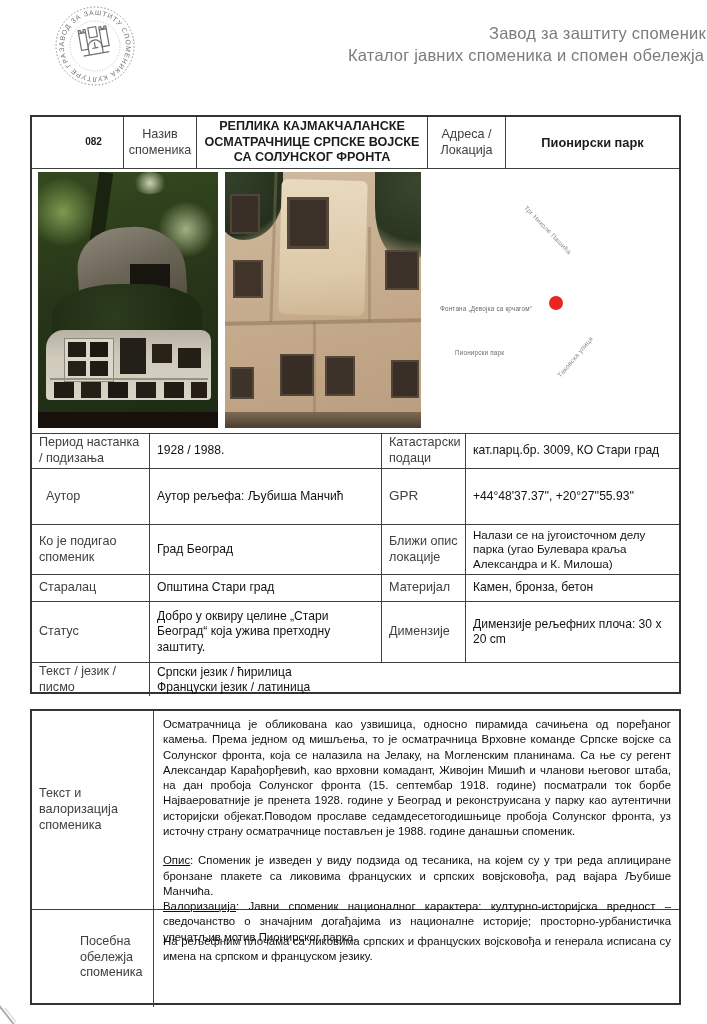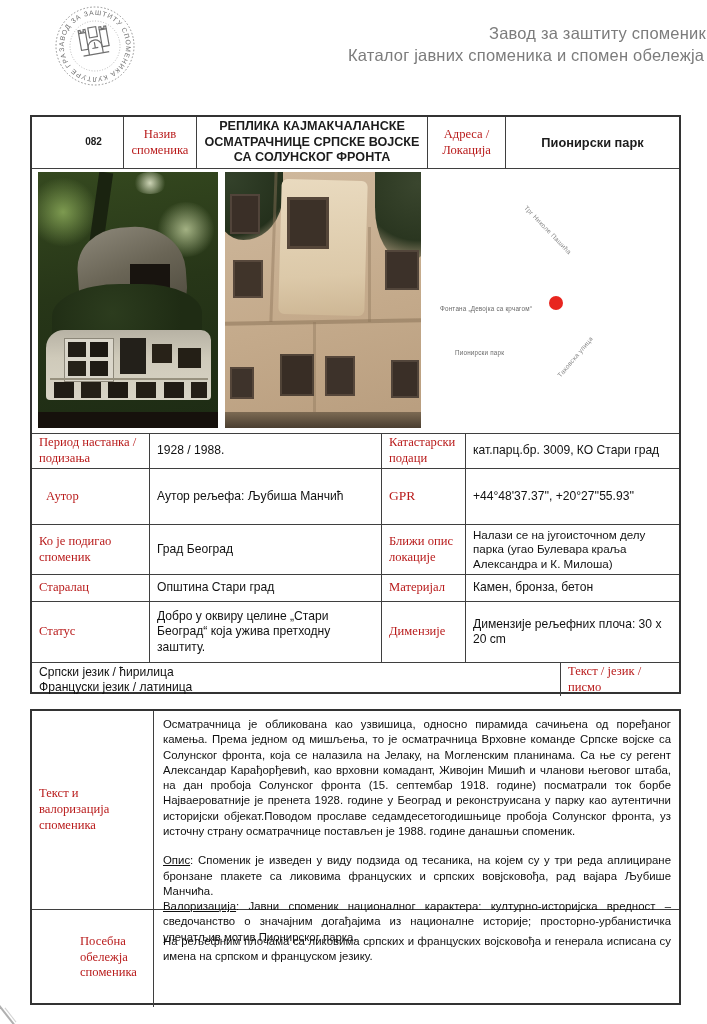--- a/index.html
+++ b/index.html
@@ -11,21 +11,21 @@
   }
   
   .hdr-line{position:absolute;white-space:nowrap;color:#7c7c7c;font-size:16.5px;letter-spacing:.2px;}
   .seal{position:absolute;left:53px;top:4px;width:84px;height:84px;transform:rotate(-10deg);}
   
   .tbl{position:absolute;left:30px;width:651px;border:2px solid #333;box-sizing:border-box;background:#fff;}
   .row{display:flex;border-bottom:1px solid #3f3f3f;box-sizing:border-box;}
   .row:last-child{border-bottom:none;}
   .cell{border-right:1px solid #3f3f3f;box-sizing:border-box;padding:2px 7px;display:flex;align-items:center;font-size:12.3px;line-height:1.25;}
   .cell:last-child{border-right:none;}
-  .lbl{font-size:12.6px;color:#b91c1c;font-family:Liberation Serif, serif;}
+  .lbl{font-size:12.6px;color:#404040;}
   .val{font-size:12.1px;color:#111;}
   .bold{font-weight:bold;}
   .center{justify-content:center;text-align:center;}
   .topalign{align-items:flex-start;padding-left:48px;}
   
   .photo-row-cell{position:relative;padding:0;display:block;}
   .photo{position:absolute;overflow:hidden;}
   .ph{position:absolute;}
   
   .map-label-main{position:absolute;font-size:12.4px;color:#2d2d2d;line-height:1.3;}
@@ -166,25 +166,25 @@
   </div>
 
   <div class="row" style="height:61px;">
     <div class="cell lbl" style="width:118px;">Статус</div>
     <div class="cell val" style="width:232px;">Добро у оквиру целине „Стари Београд“ која ужива претходну заштиту.</div>
     <div class="cell lbl" style="width:84px;">Димензије</div>
     <div class="cell val" style="flex:1;">Димензије рељефних плоча: 30 x 20 cm</div>
   </div>
 
   <div class="row" style="height:33px;">
+    <div class="cell lbl" style="width:118px;">Текст / језик / писмо</div>
     <div class="cell val" style="flex:1;display:block;padding-top:2px;">
       <div>Српски језик / ћирилица</div>
       <div>Француски језик / латиница</div>
     </div>
-    <div class="cell lbl" style="width:118px;">Текст / језик / писмо</div>
   </div>
 
 </div>
 
 <div class="tbl" style="top:709px;height:296px;">
 
   <div class="row" style="height:199px;">
     <div class="cell lbl" style="width:122px;">Текст и валоризација споменика</div>
     <div class="cell topalign" style="flex:1;padding:6px 8px 4px 9px;">
       <div class="desc-text">

